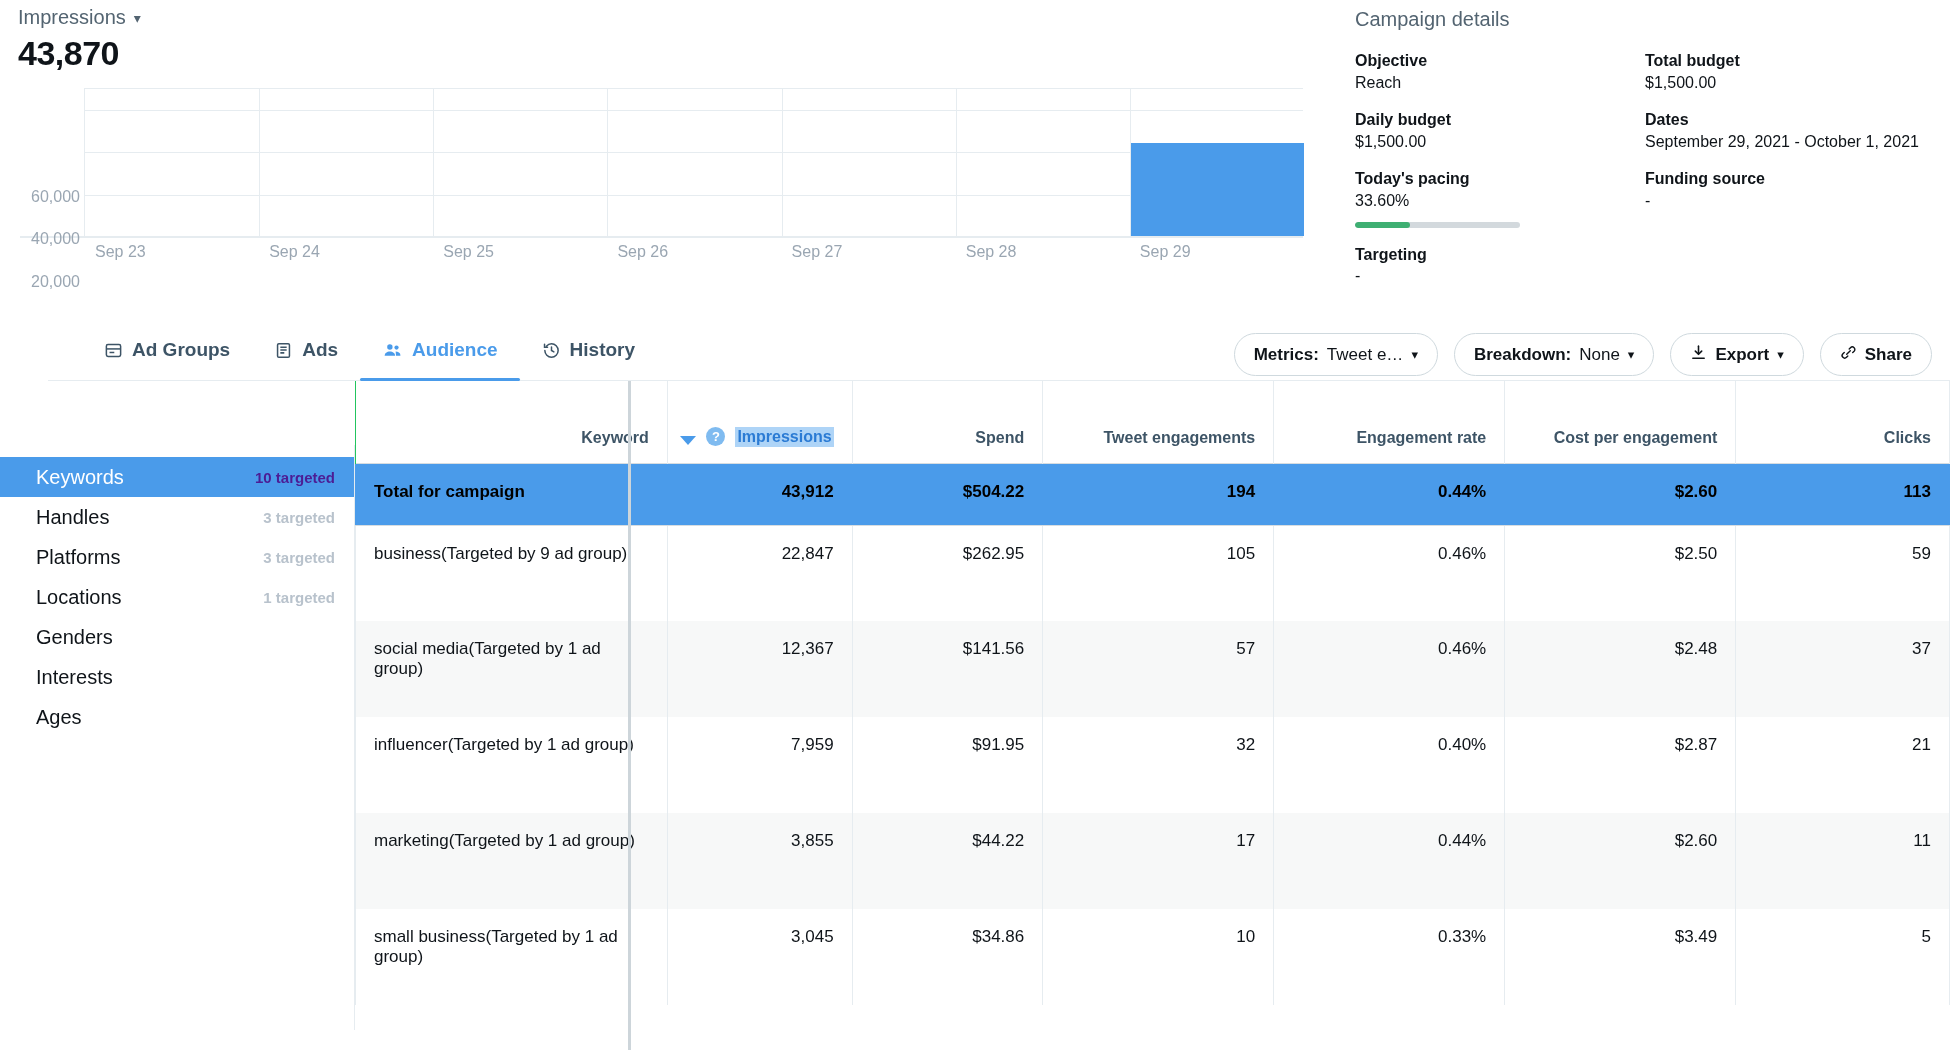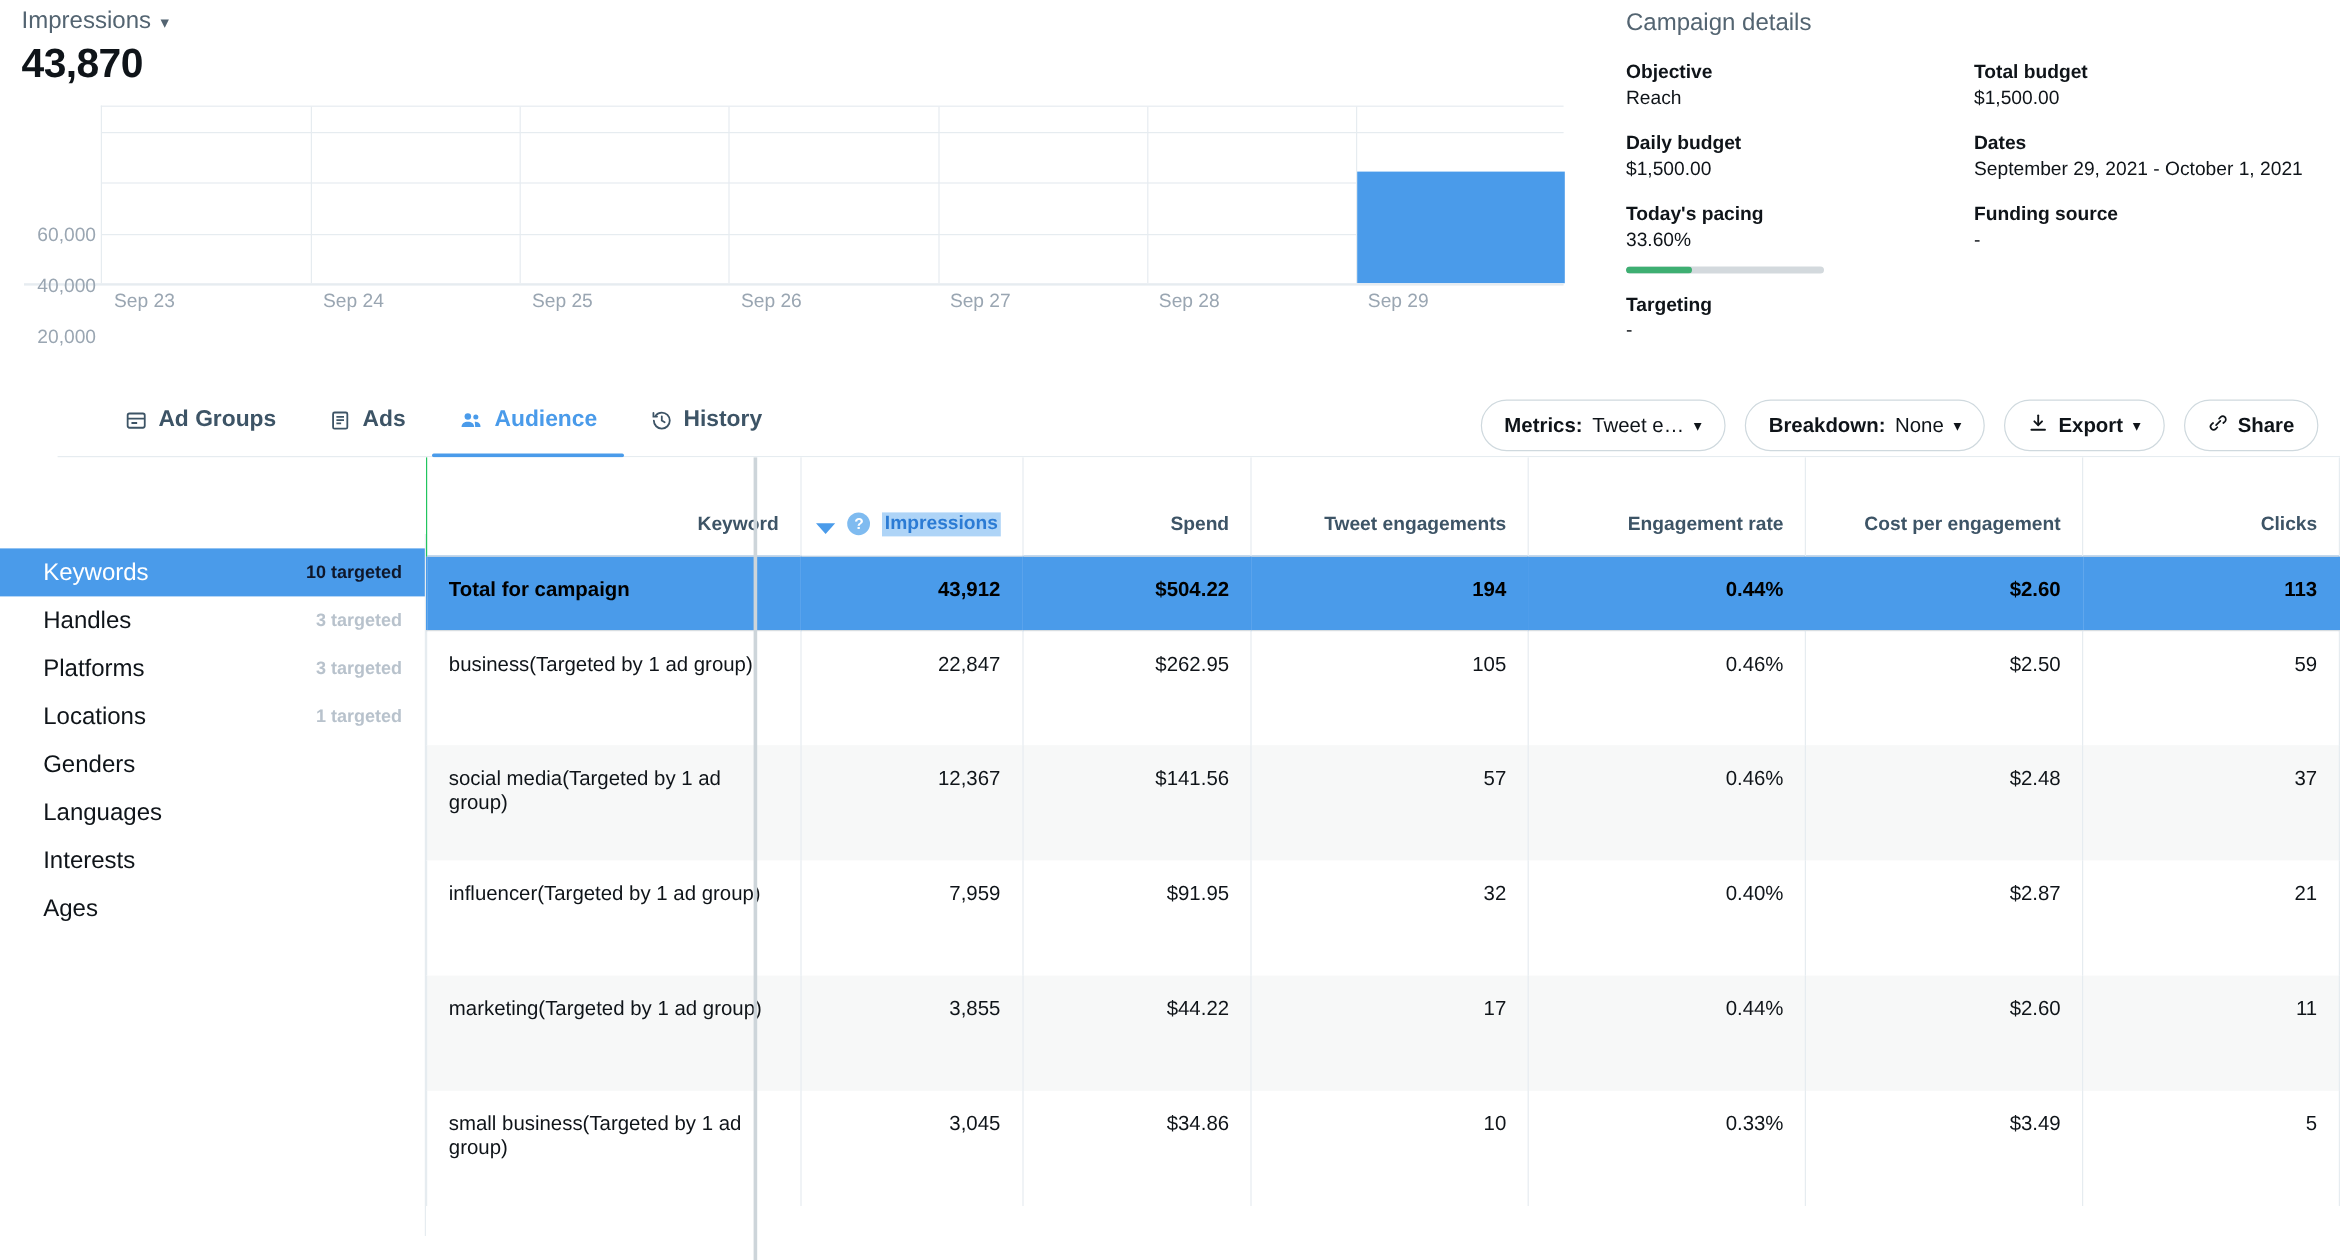--- a/index.html
+++ b/index.html
@@ -103,21 +103,21 @@
   
   #facet-list { width: 355px; padding-top: 76px; position: relative; }
   #facet-divider { position: absolute; right: 0; top: 64px; bottom: 20px; width: 1px; background: #e6ecf0; }
   .facet {
     display: flex; align-items: center; justify-content: space-between;
     height: 40px; padding: 0 20px 0 36px;
     font-size: 20px; color: #0f1419; cursor: pointer;
   }
   .facet.active { background: #4a9bea; color: #ffffff; gap: 28px; }
   .facet-count { font-size: 15px; font-weight: bold; color: #b8c2cc; }
-  .facet.active .facet-count { color: #0f172a; }
+  .facet.active .facet-count { color: #4c1d95; }
 
   
   #table-wrap { flex: 1; position: relative; overflow: hidden; }
   table { border-collapse: collapse; width: 1595px; table-layout: fixed; }
   thead th {
     font-size: 16px; font-weight: bold; color: #3d5466;
     vertical-align: bottom; padding: 0 18px 16px 18px;
     height: 82px; border-right: 1px solid #e6ecf0;
     background: #fff;
   }
@@ -329,24 +329,20 @@
       <div class="facet">
         <span>Platforms</span>
         <span class="facet-count">3 targeted</span>
       </div>
       <div class="facet">
         <span>Locations</span>
         <span class="facet-count">1 targeted</span>
       </div>
       <div class="facet">
         <span>Genders</span>
-        <span class="facet-count"></span>
-      </div>
-      <div class="facet">
-        <span>Languages</span>
         <span class="facet-count"></span>
       </div>
       <div class="facet">
         <span>Interests</span>
         <span class="facet-count"></span>
       </div>
       <div class="facet">
         <span>Ages</span>
         <span class="facet-count"></span>
       </div>
@@ -406,21 +402,21 @@
           <tr class="total-row">
             <td class="col-keyword">Total for campaign</td>
             <td class="num">43,912</td>
             <td class="num">$504.22</td>
             <td class="num">194</td>
             <td class="num">0.44%</td>
             <td class="num">$2.60</td>
             <td class="num">113</td>
           </tr>
           <tr class="">
-            <td class="col-keyword">business(Targeted by 1 ad group)</td>
+            <td class="col-keyword">business(Targeted by 9 ad group)</td>
             <td class="num">22,847</td>
             <td class="num">$262.95</td>
             <td class="num">105</td>
             <td class="num">0.46%</td>
             <td class="num">$2.50</td>
             <td class="num">59</td>
           </tr>
           <tr class="alt">
             <td class="col-keyword">social media(Targeted by 1 ad group)</td>
             <td class="num">12,367</td>

